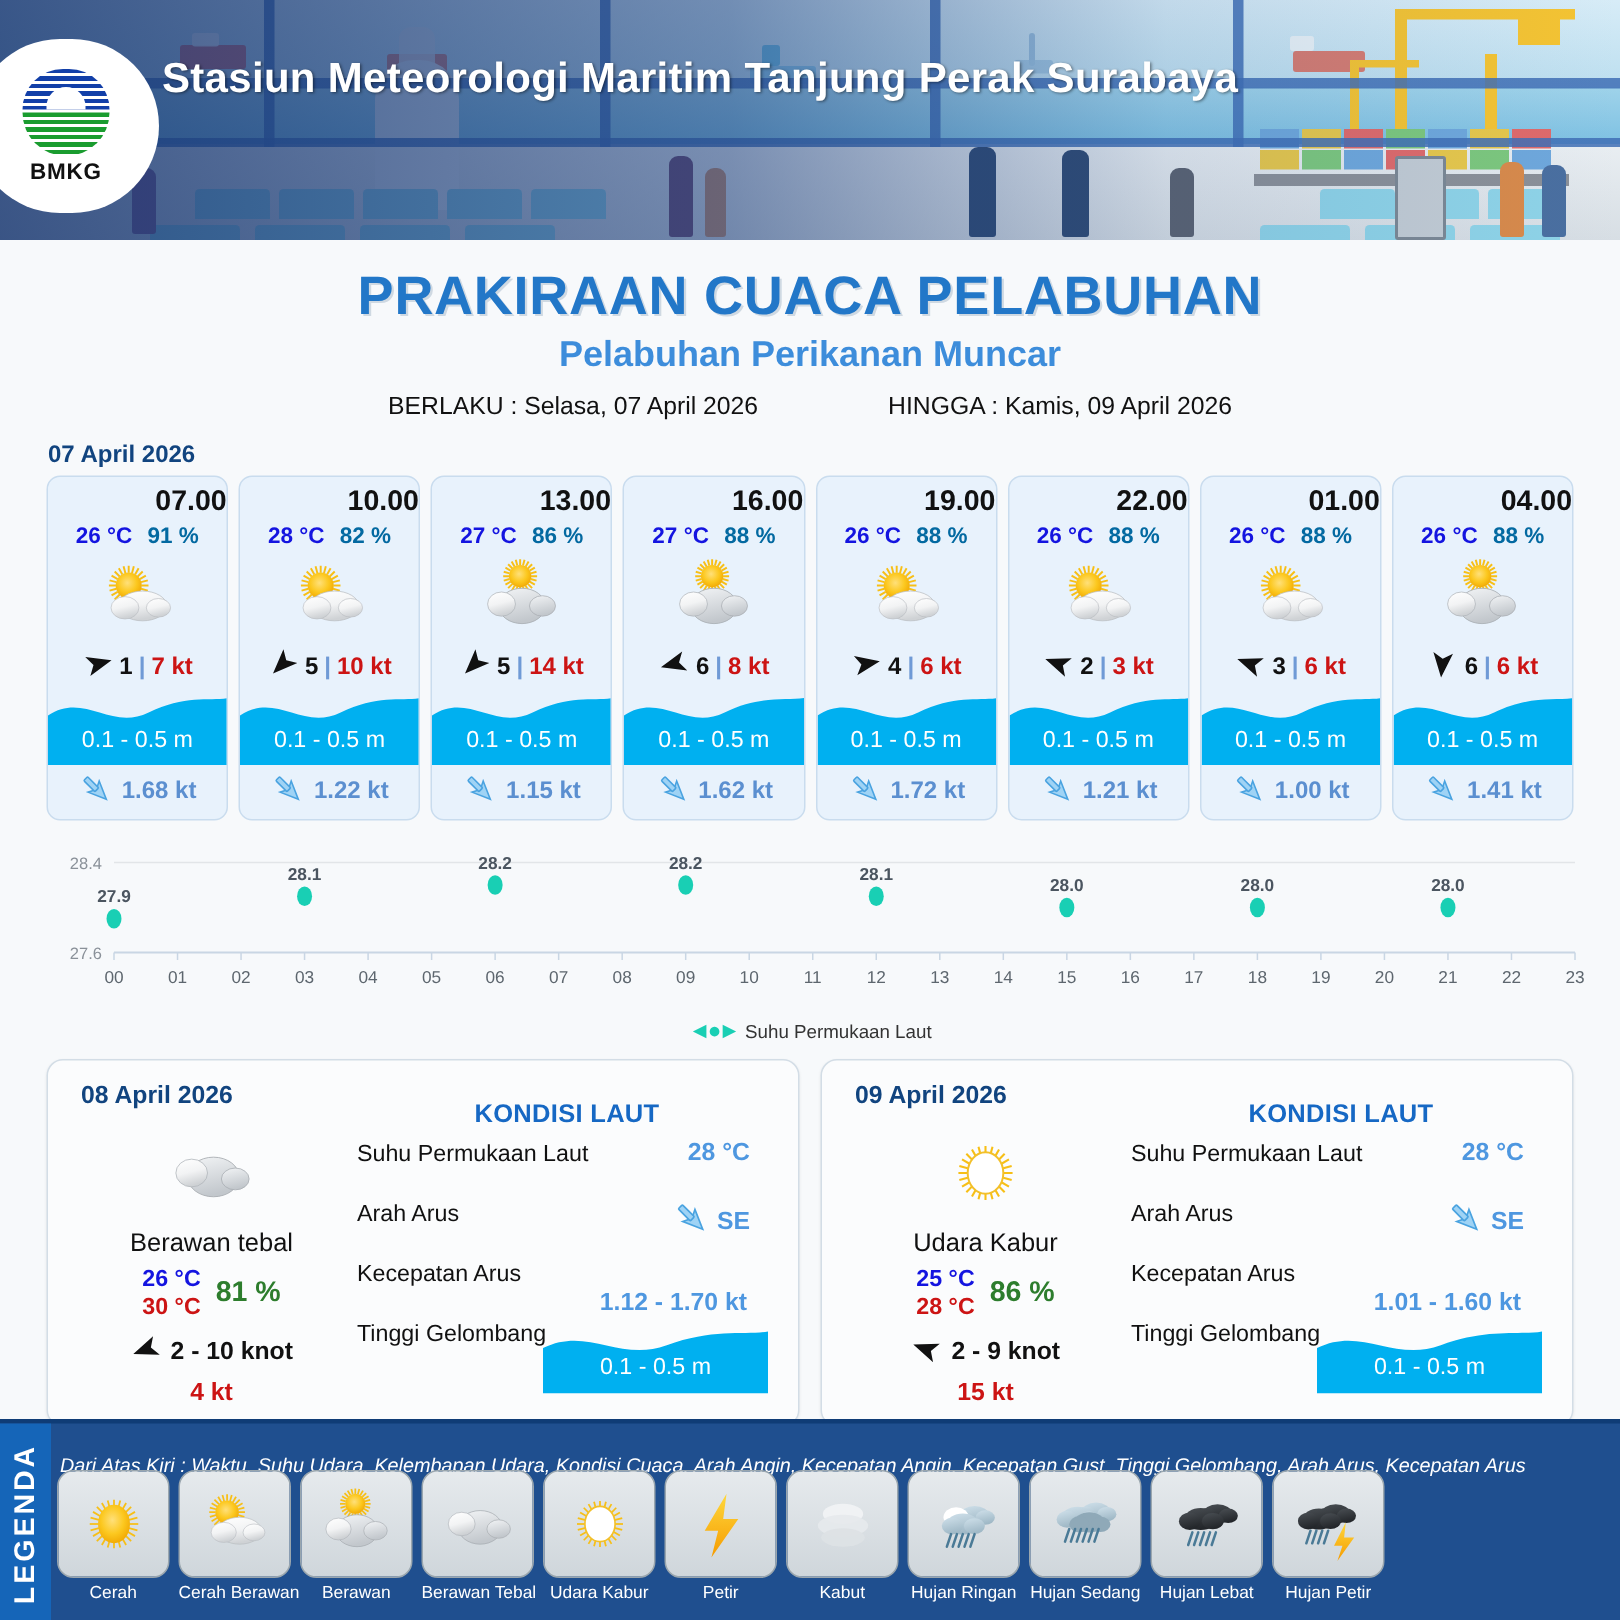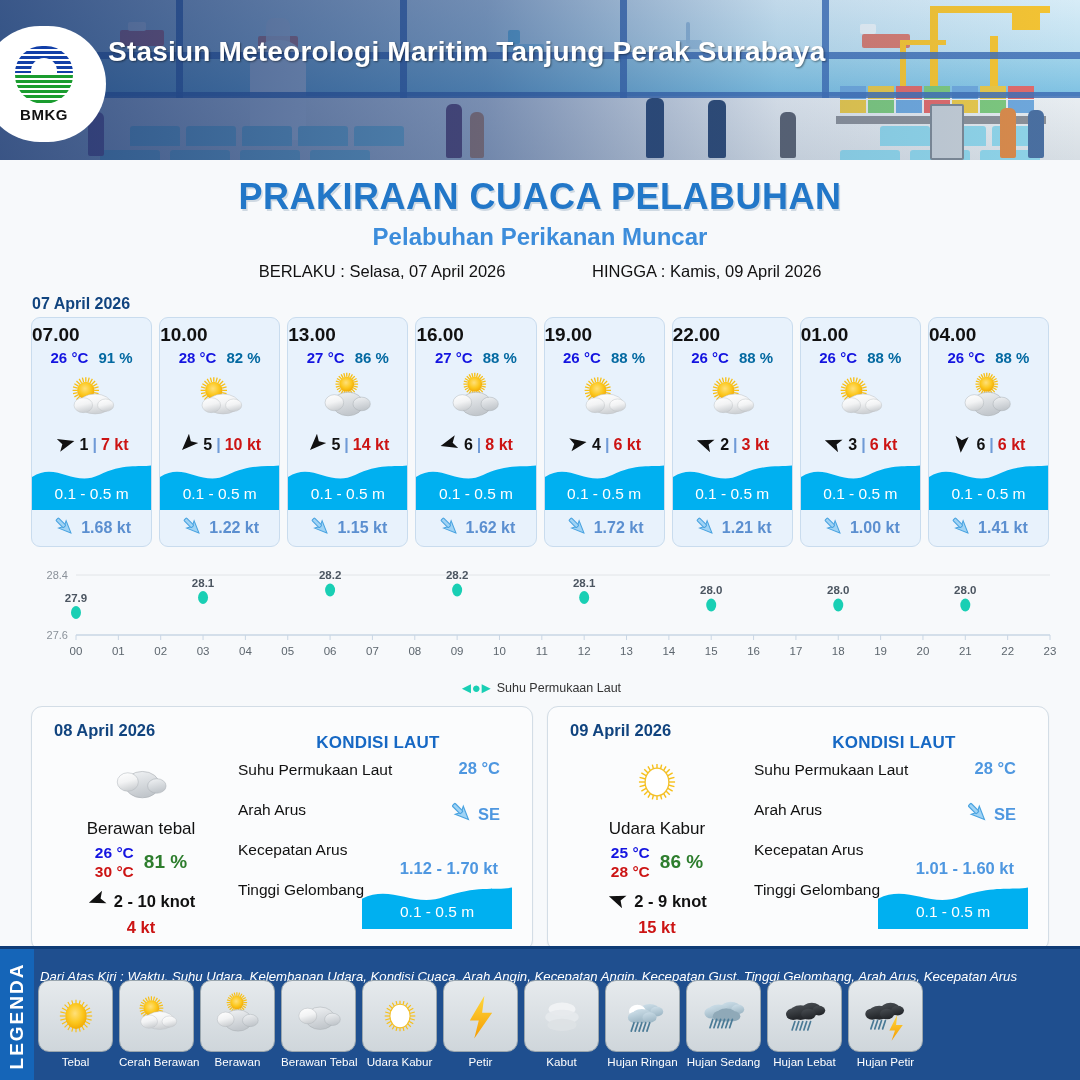--- a/index.html
+++ b/index.html
@@ -75,21 +75,21 @@
   .valid-row .grp + .grp { margin-left:82px; }
 
   
   .day-label { margin:14px 0 4px 32px; font-size:16px; font-weight:bold; color:#11447f; }
 
   .cards { display:flex; gap:7px; padding:0 31px; }
   .card {
     width:122px; background:#e8f2fc; border:1px solid #c9dcee; border-radius:9px;
     overflow:hidden; position:relative; padding-top:6px;
   }
-  .c-time { text-align:left; font-size:19px; font-weight:bold; color:#111; }
+  .c-time { text-align:right; font-size:19px; font-weight:bold; color:#111;margin-left:13px; }
   .c-th { text-align:center; margin-top:3px; font-size:15px; font-weight:bold; white-space:nowrap;}
   .c-temp { color:#1414e0; }
   .c-hum  { color:#0369a1; margin-left:6px; }
   .c-icon { height:62px; display:flex; align-items:center; justify-content:center; margin-top:2px;}
   .c-wind { display:flex; align-items:center; justify-content:center; gap:4px;
             font-size:16px; font-weight:bold; margin-top:2px; height:26px;}
   .c-wdeg { color:#111; }
   .c-bar  { color:#6f9ad6; font-weight:bold; }
   .c-wspd { color:#cc1414; }
   .c-wave { position:relative; height:50px; margin-top:2px; }
@@ -1306,21 +1306,21 @@
             <line x1="45.180789380191065" y1="32.01446111449755" x2="42.5253059774392" y2="22.10406213677171" stroke="#f7bf16" stroke-width="2.1"></line>
             <line x1="50" y1="31.38" x2="49.99999999999999" y2="21.12" stroke="#f7bf16" stroke-width="2.1"></line>
             <line x1="54.81921061980894" y1="32.01446111449755" x2="57.47469402256081" y2="22.10406213677171" stroke="#f7bf16" stroke-width="2.1"></line>
             <line x1="59.31" y1="33.87460698153375" x2="64.44" y2="24.989186338705412" stroke="#f7bf16" stroke-width="2.1"></line>
             <line x1="63.16632826569351" y1="36.83367173430648" x2="70.42124384066749" y2="29.578756159332503" stroke="#f7bf16" stroke-width="2.1"></line>
             <line x1="66.12539301846624" y1="40.68999999999999" x2="75.01081366129458" y2="35.55999999999999" stroke="#f7bf16" stroke-width="2.1"></line>
             <line x1="67.98553888550245" y1="45.180789380191065" x2="77.89593786322828" y2="42.5253059774392" stroke="#f7bf16" stroke-width="2.1"></line>
             <ellipse cx="50" cy="50" rx="19" ry="23" fill="url(#sg)"></ellipse>
           </svg>
         </div>
-               <div class="leg-lbl">Tebal</div>
+               <div class="leg-lbl">Cerah</div>
       </div>
       <div class="leg-item">
         <div class="leg-box">
           <svg width="56" height="56" viewBox="0 0 100 100">
             <defs>
     <radialGradient id="sg" cx="45%" cy="40%" r="65%">
       <stop offset="0%" stop-color="#ffe07a"></stop>
                 <stop offset="55%" stop-color="#fcc81f"></stop>
       <stop offset="100%" stop-color="#f0a500"></stop>
               </radialGradient>

